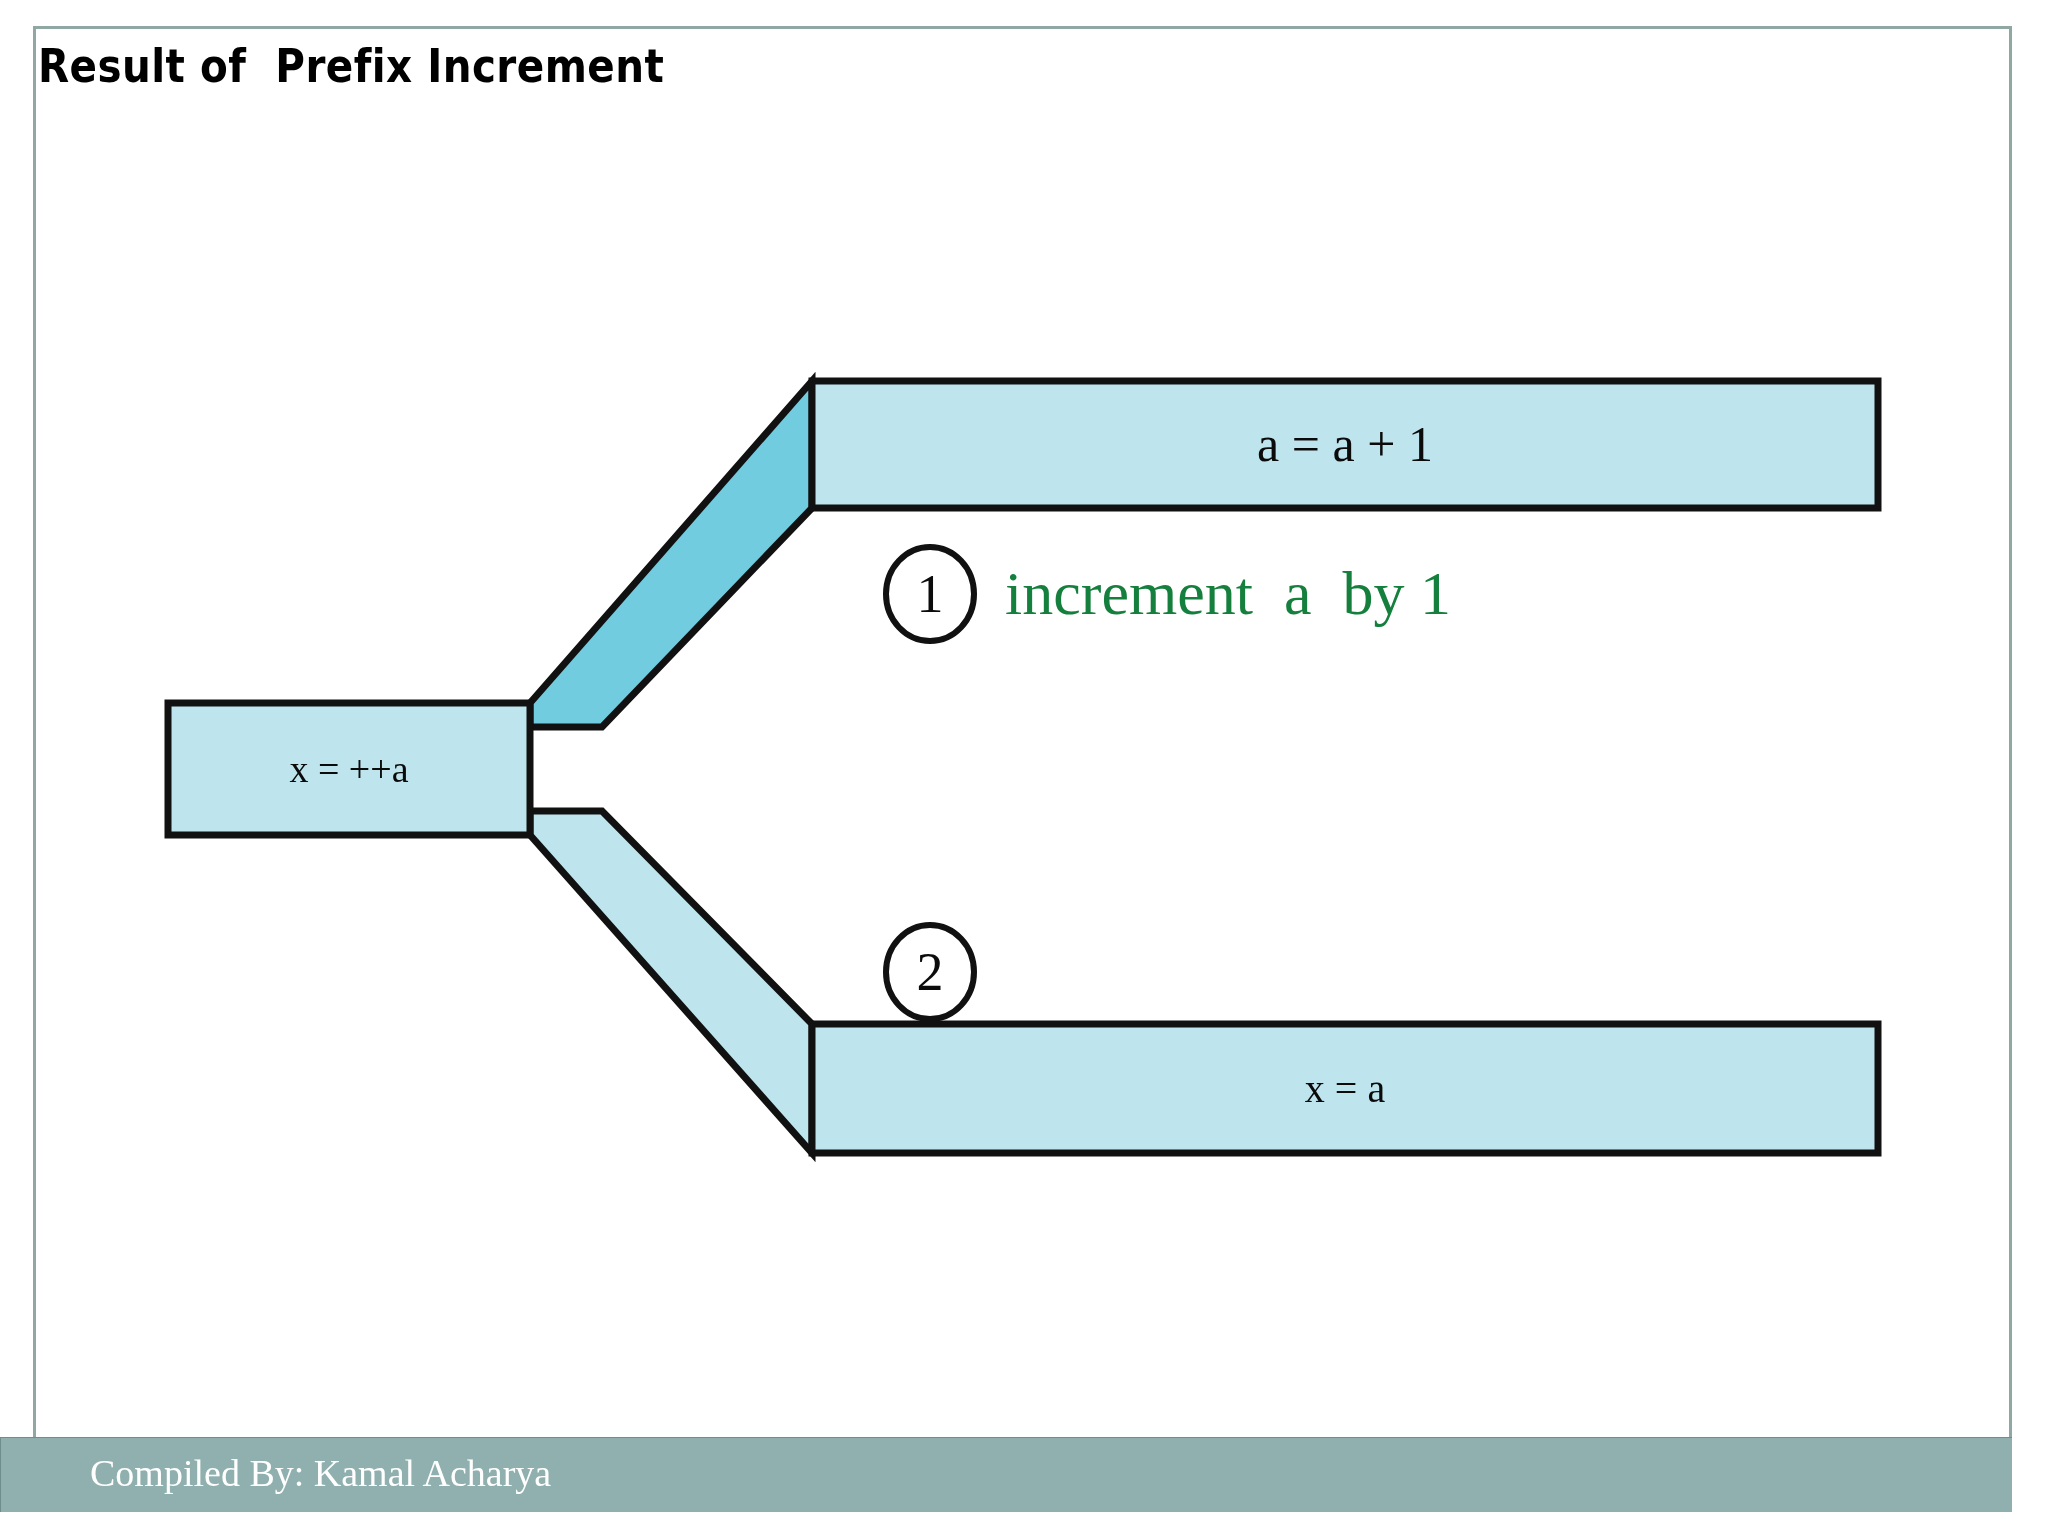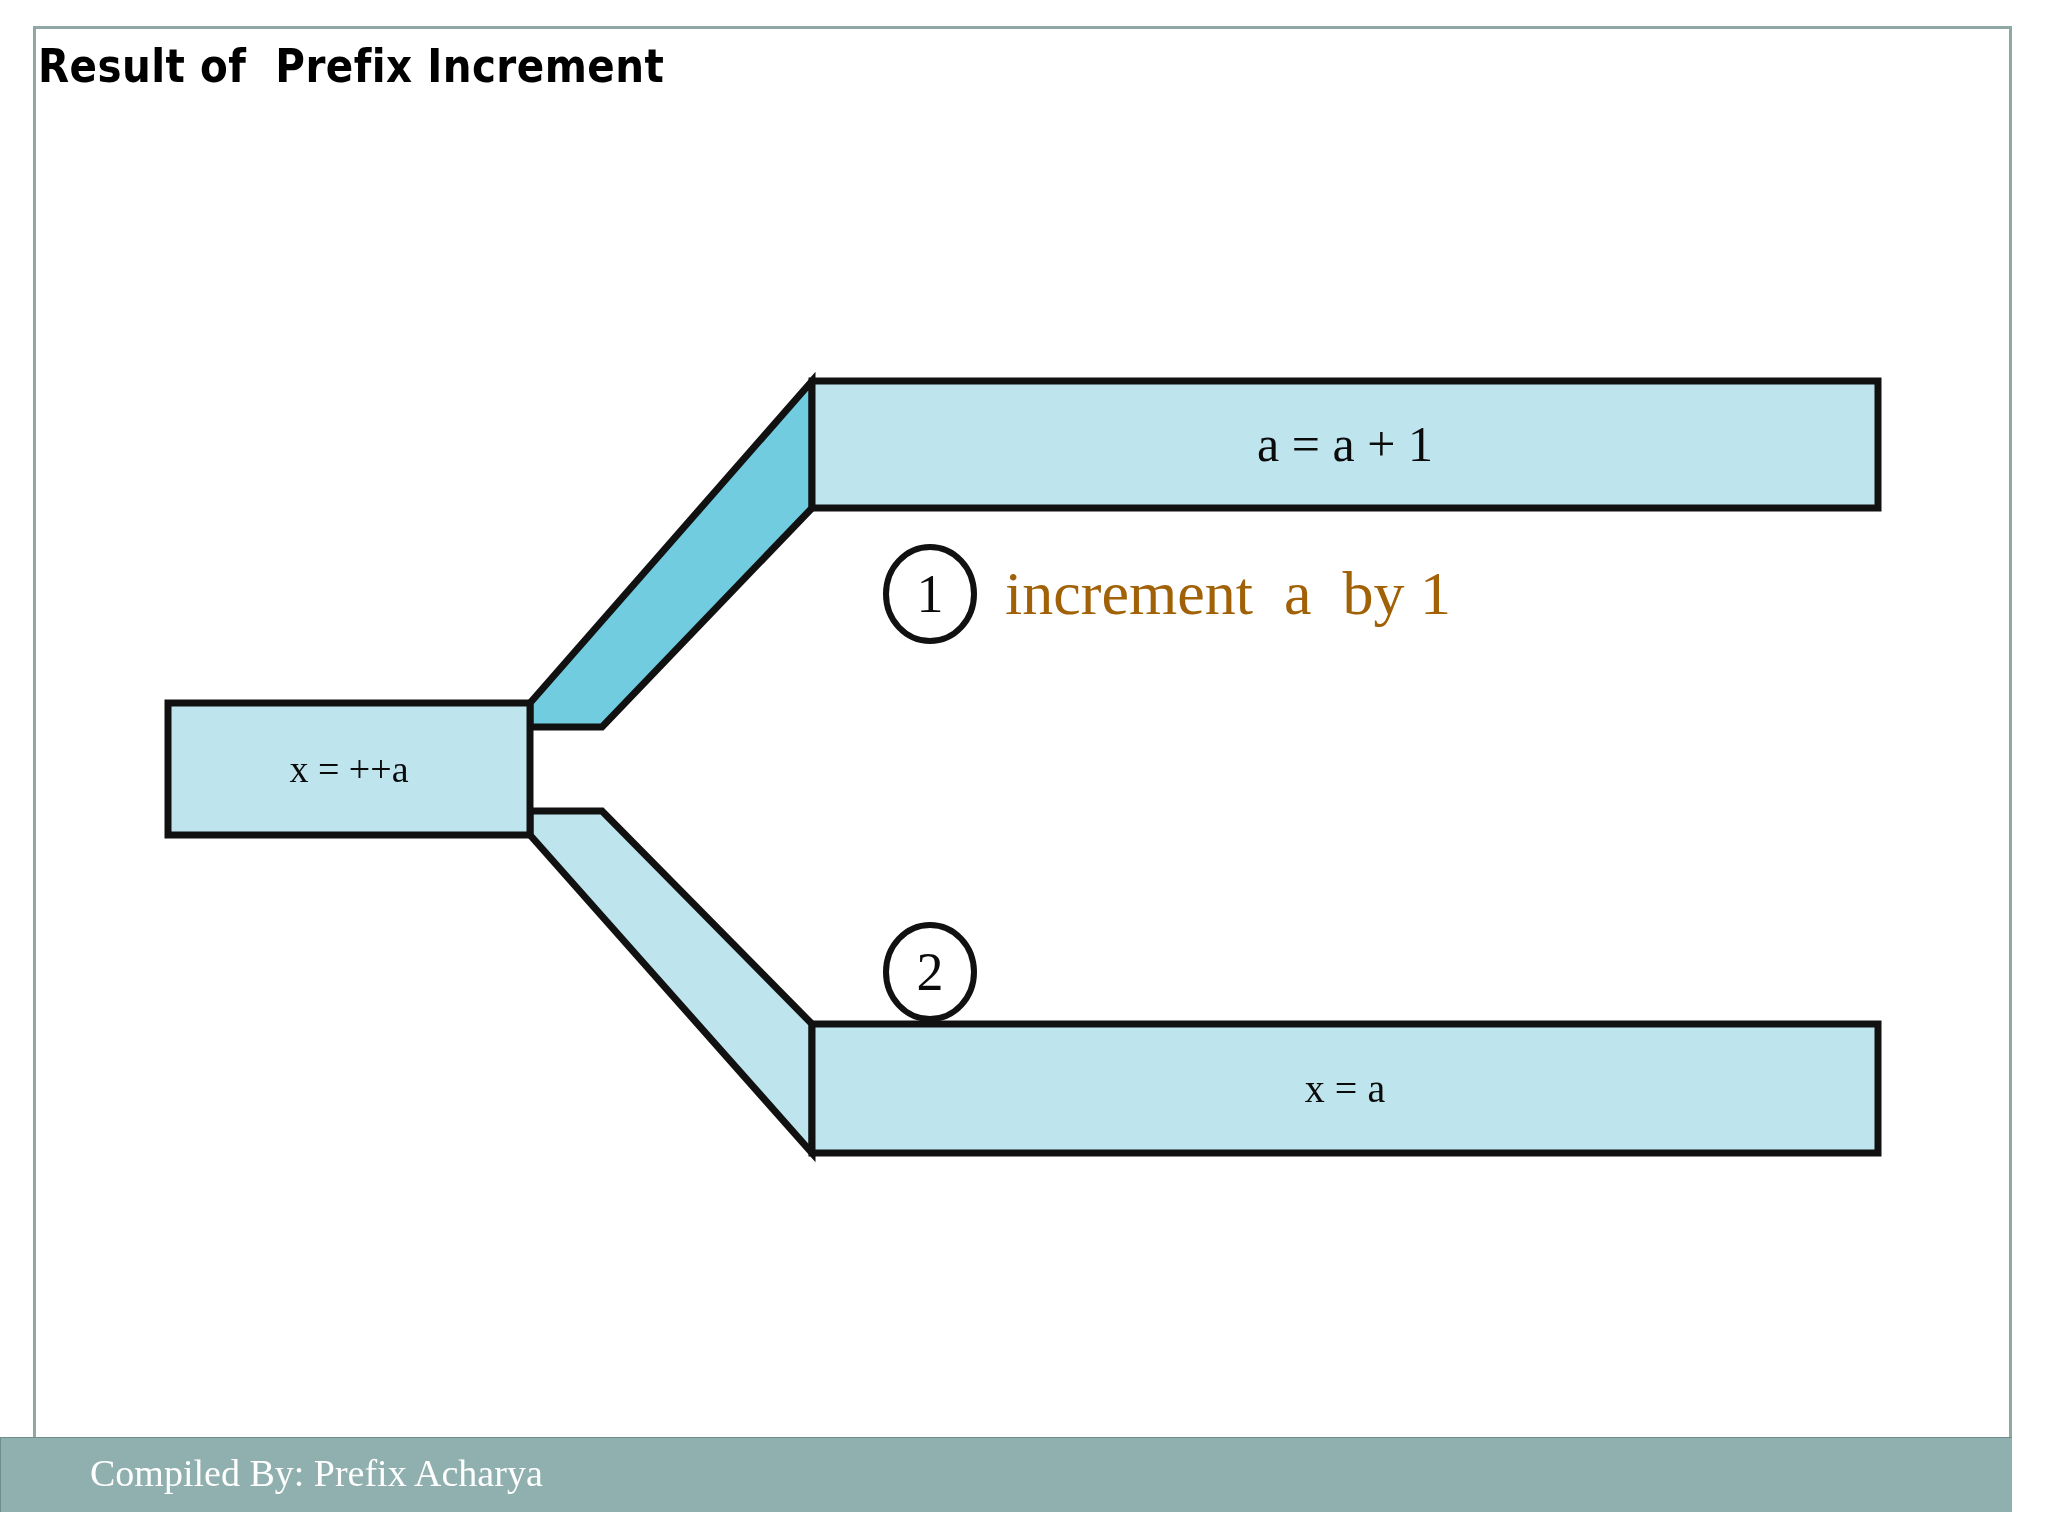--- a/index.html
+++ b/index.html
@@ -82,21 +82,21 @@
     left: 168px;
     top: 703px;
     width: 362px;
     height: 132px;
     line-height: 132px;
     font-size: 38px;
   }
   .note-text {
     position: absolute;
     font-family: "Liberation Serif", "DejaVu Serif", serif;
-    color: #a16207;
+    color: #15803d;
     white-space: pre;
     font-size: 62px;
     line-height: 62px;
   }
   #note-1 { left: 1005px; top: 562px; }
   #note-2 { left: 1005px; top: 940px; }
 
   .circle-num {
     position: absolute;
     width: 88px;
@@ -164,15 +164,15 @@
   <div class="box-text" id="bottom-box-text">x = a</div>
 
   <div class="circle-num" id="circle-num-1">1</div>
 
   <div class="circle-num" id="circle-num-2">2</div>
 
   <div class="note-text" id="note-1">increment  a  by 1</div>
 
 
   <div id="footer-bar"></div>
-  <div id="footer-text">Compiled By: Prefix Acharya</div>
+  <div id="footer-text">Compiled By: Kamal Acharya</div>
 
 </div>
 
 </body></html>

